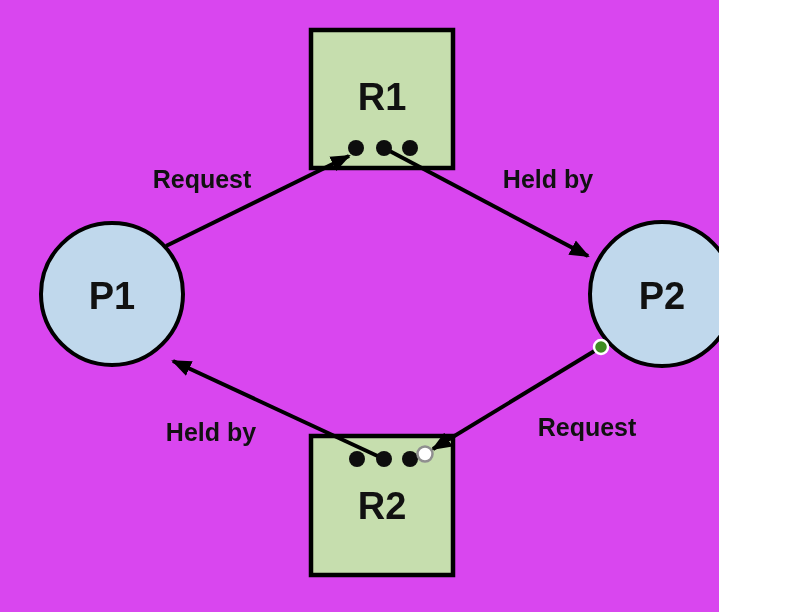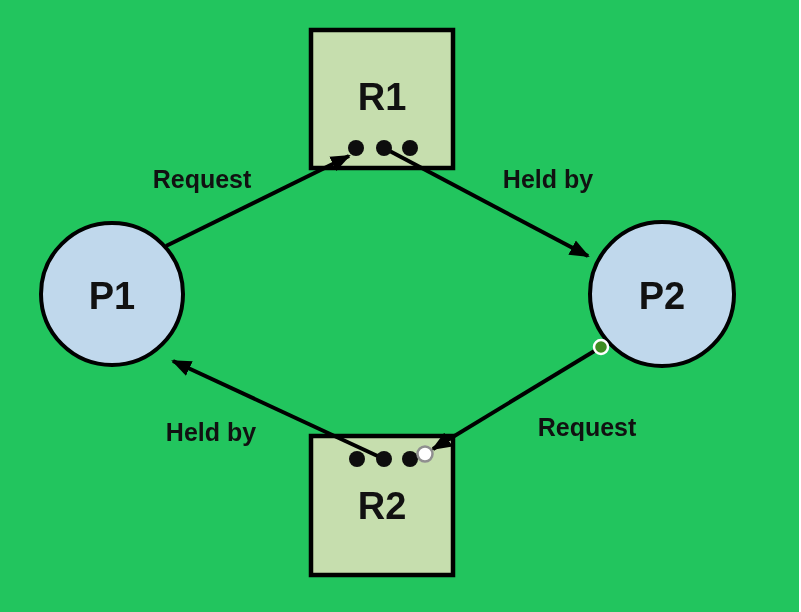--- a/index.html
+++ b/index.html
@@ -3,23 +3,23 @@
 <meta charset="utf-8">
 <style>
   html, body {
     margin: 0;
     padding: 0;
     background: #ffffff;
     font-family: "Liberation Sans", sans-serif;
   }
   .canvas {
     position: relative;
-    width: 799px;
+    width: 719px;
     height: 612px;
-    background: #22c55e;
+    background: #d946ef;
     overflow: hidden;
   }
   svg { display: block; }
   .node-label {
     font-family: "Liberation Sans", sans-serif;
     font-weight: 700;
     font-size: 38px;
   }
   .edge-label {
     font-family: "Liberation Sans", sans-serif;

